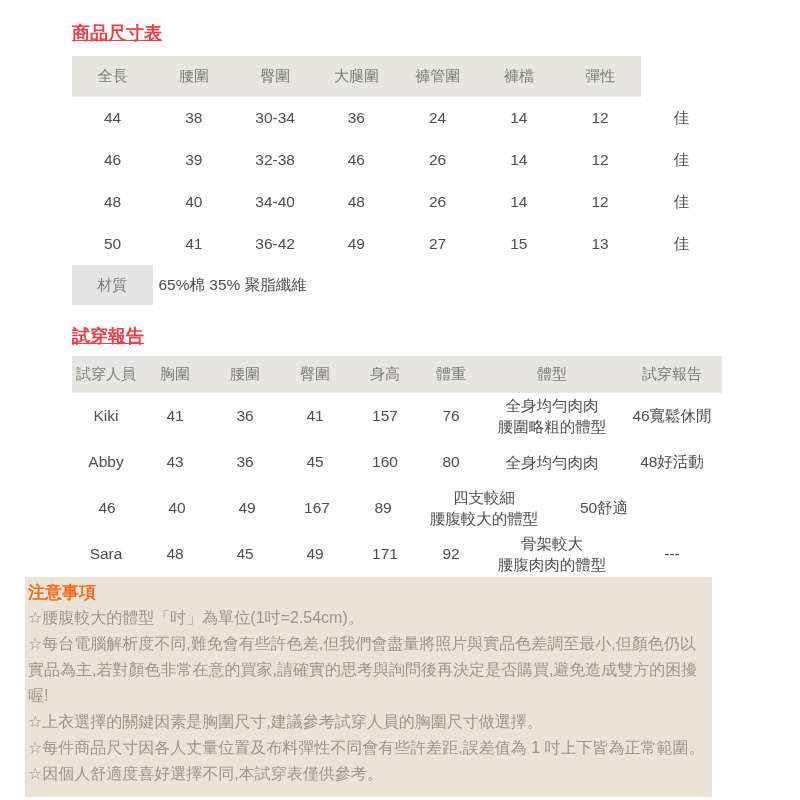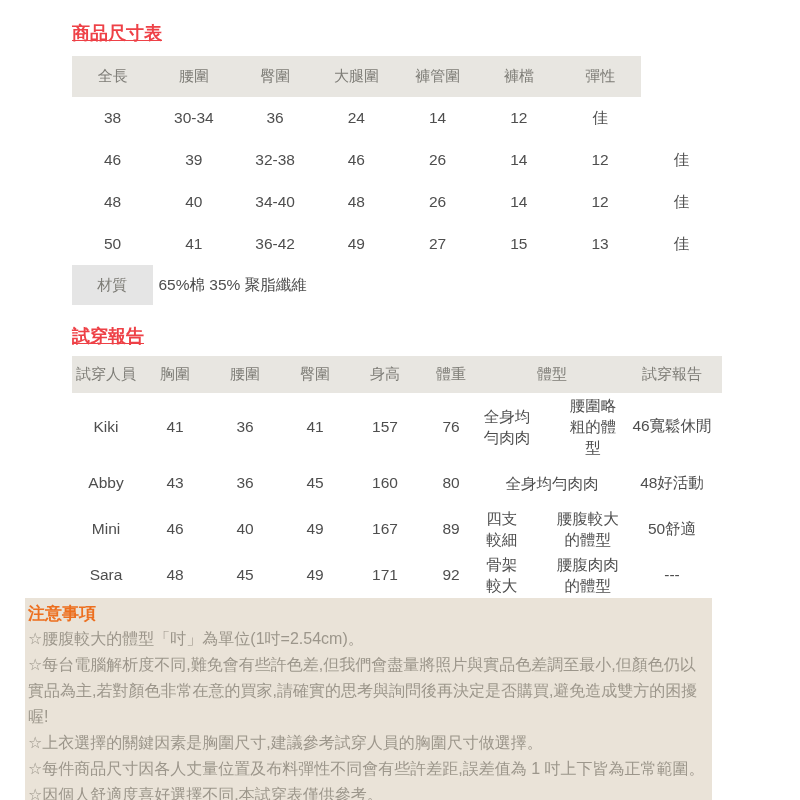--- a/index.html
+++ b/index.html
@@ -35,21 +35,21 @@
   .t1 .mat-value{width:568.75px;justify-content:flex-start;text-align:left;padding-left:6px;}
 
   
   .t2 .row.head .cell{height:37px;}
   .t2 .row.data .cell{min-height:42px;}
   .t2 .c0{width:68px;}
   .t2 .c1,.t2 .c2,.t2 .c3,.t2 .c4{width:70px;}
   .t2 .c5{width:62px;}
   .t2 .c6{width:140px;}
   .t2 .c7{width:100px;}
-  .t2 .body-cell{flex-direction:row;line-height:21px;padding:2px 0;gap:32px;}
+  .t2 .body-cell{flex-direction:column;line-height:21px;padding:2px 0;}
   .body-line:empty{display:none;}
 
   
   .notes{
     width:687px;margin-left:25px;margin-top:0;
     background:#eae3d8;
     padding:4px 5px 10px 3px;box-sizing:border-box;
   }
   .notes-title{
     font-size:17px;font-weight:bold;color:#ed6f1f;
@@ -72,20 +72,21 @@
         <div class="cell">全長</div>
         <div class="cell">腰圍</div>
         <div class="cell">臀圍</div>
         <div class="cell">大腿圍</div>
         <div class="cell">褲管圍</div>
         <div class="cell">褲檔</div>
         <div class="cell">彈性</div>
       </div>
 
       <div class="row data">
+        <div class="cell">44</div>
         <div class="cell">38</div>
         <div class="cell">30-34</div>
         <div class="cell">36</div>
         <div class="cell">24</div>
         <div class="cell">14</div>
         <div class="cell">12</div>
         <div class="cell">佳</div>
       </div>
 
       <div class="row data">
@@ -165,21 +166,20 @@
         <div class="cell c4">160</div>
         <div class="cell c5">80</div>
         <div class="cell c6 body-cell">
           <span class="body-line">全身均勻肉肉</span>
 
         </div>
         <div class="cell c7">48好活動</div>
       </div>
 
       <div class="row data">
-        <div class="cell c0">Mini</div>
         <div class="cell c1">46</div>
         <div class="cell c2">40</div>
         <div class="cell c3">49</div>
         <div class="cell c4">167</div>
         <div class="cell c5">89</div>
         <div class="cell c6 body-cell">
           <span class="body-line">四支較細</span>
           <span class="body-line">腰腹較大的體型</span>
         </div>
         <div class="cell c7">50舒適</div>

